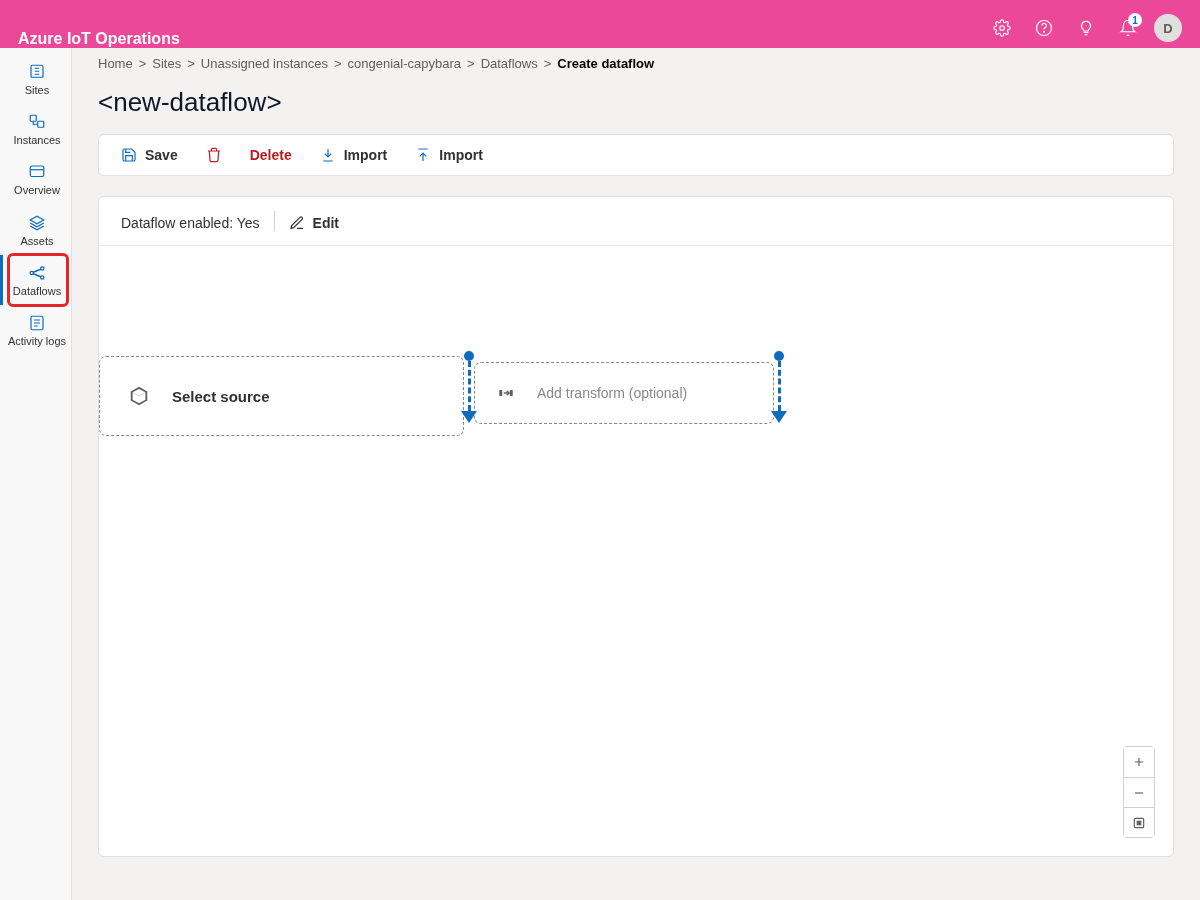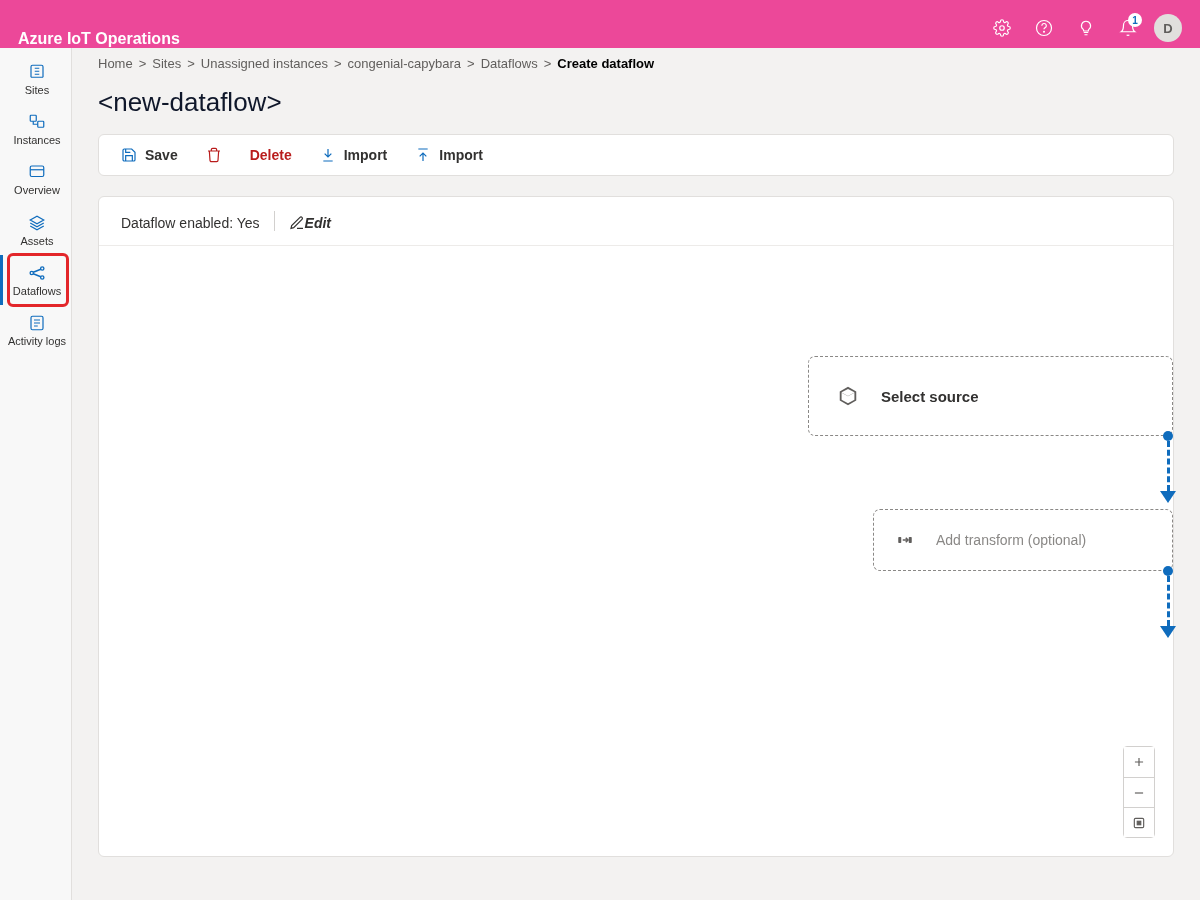--- a/index.html
+++ b/index.html
@@ -100,25 +100,25 @@
     }
     .tb-btn.disabled { color: #b91c1c; cursor: default; gap: 28px; }
     .tb-btn svg { width: 16px; height: 16px; }
     .tb-btn .blue { color: #0f6cbd; }
     .status-bar {
       display: flex; align-items: flex-end; gap: 14px;
       padding: 14px 22px; border-bottom: 1px solid #edebe9;
       font-size: 14px;
     }
     .vr { width: 1px; height: 20px; background: #d2d0ce; }
-    .edit-btn { display: inline-flex; align-items: center; cursor: pointer; font-weight: 600; font-style: italic; }
+    .edit-btn { display: inline-flex; align-items: center; gap: 8px; cursor: pointer; font-weight: 600; }
     .canvas-wrap { position: relative; height: 610px; }
     .canvas {
       position: absolute; inset: 0;
-      display: flex; flex-direction: column; align-items: flex-end;
+      display: flex; align-items: flex-start;
       padding-top: 110px;
     }
     .node {
       width: 365px; border: 1.6px dashed #8a8886; border-radius: 7px;
       background: #fff; display: flex; align-items: center;
       padding: 28px 28px; gap: 22px; cursor: pointer;
     }
     .node.small { width: 300px; padding: 21px 22px; }
     .node .icon { width: 22px; height: 22px; color: #605e5c; flex-shrink: 0; }
     .node.small .icon { width: 18px; height: 18px; }

